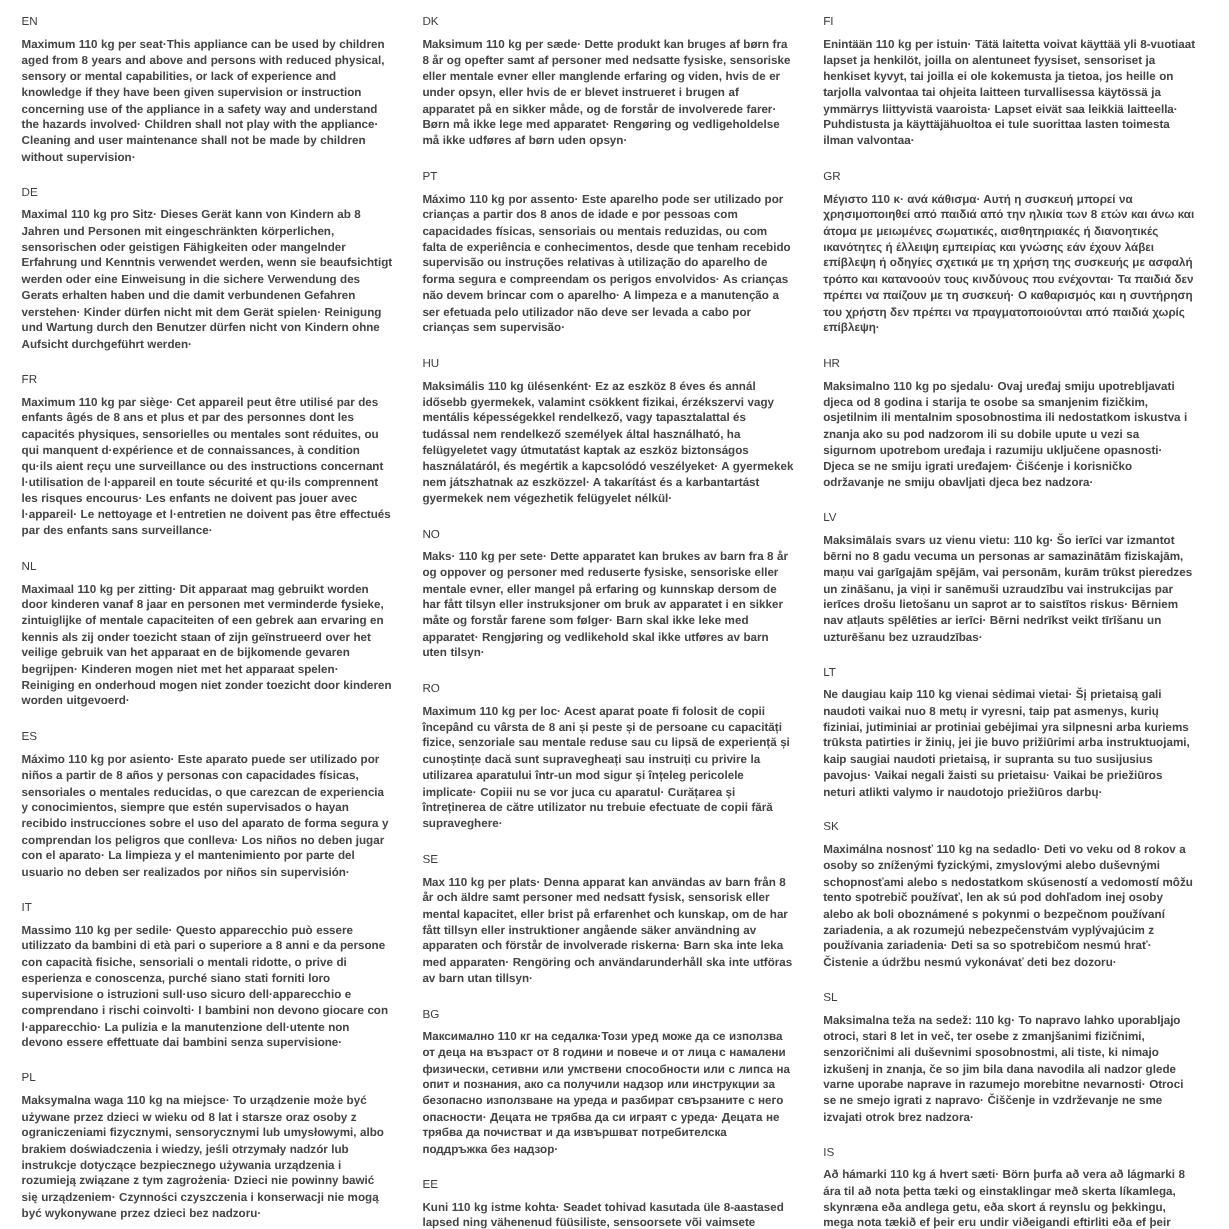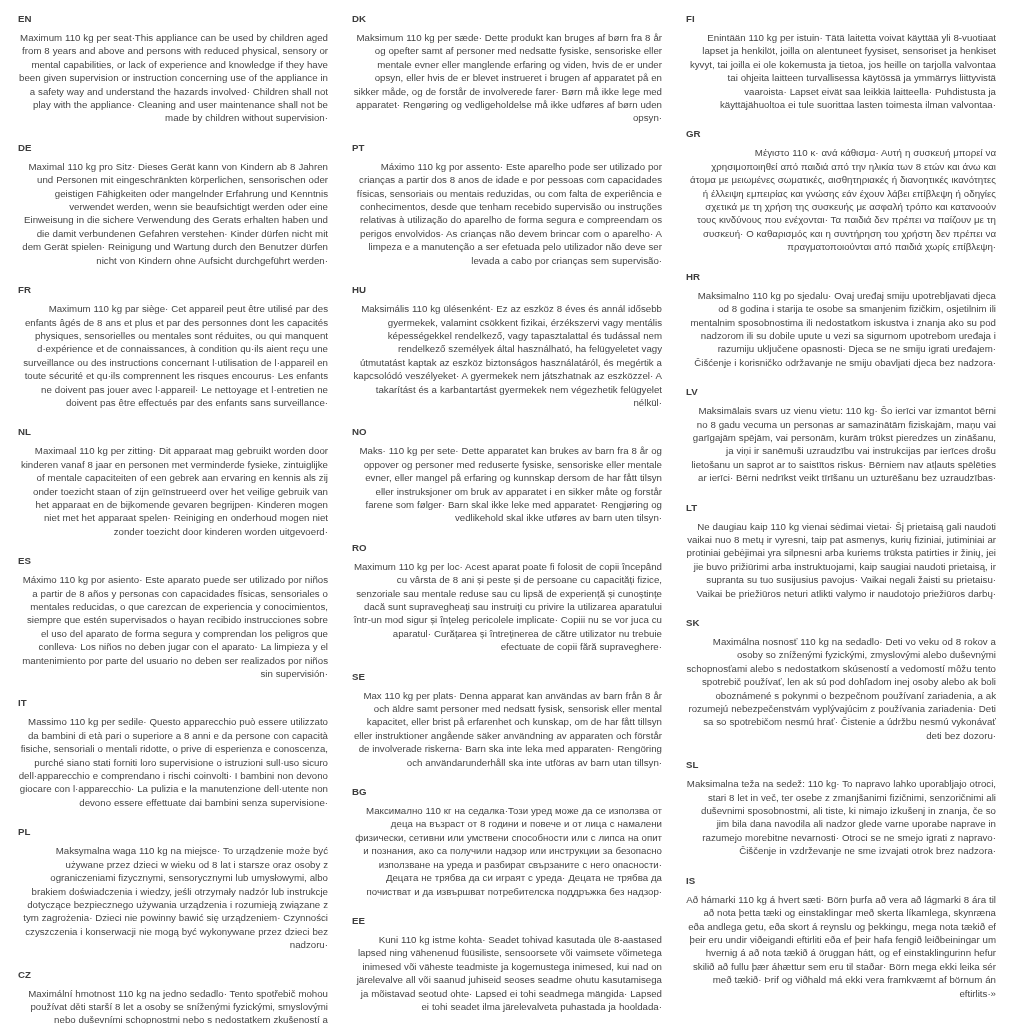--- a/index.html
+++ b/index.html
@@ -23,32 +23,33 @@
   }
   .col {
     width: 310px;
     flex: 0 0 310px;
   }
   .lang-block {
     margin-bottom: 16px;
   }
   .lang-code {
     font-size: 9.7px;
-    font-weight: 700;
+    font-weight: 400;
     color: #3d3d3d;
     margin: 0 0 6px 0;
     line-height: 13px;
   }
   .lang-text {
     font-size: 9.7px;
     line-height: 13.4px;
     color: #454545;
     margin: 0;
-    text-align: right;
+    text-align: left;
     word-spacing: 0.2px;
+    font-weight: bold;
   }
 </style>
 </head>
 <body>
 
 <div class="page">
 
   <div class="col">
     <section class="lang-block">
       <h2 class="lang-code">EN</h2>

